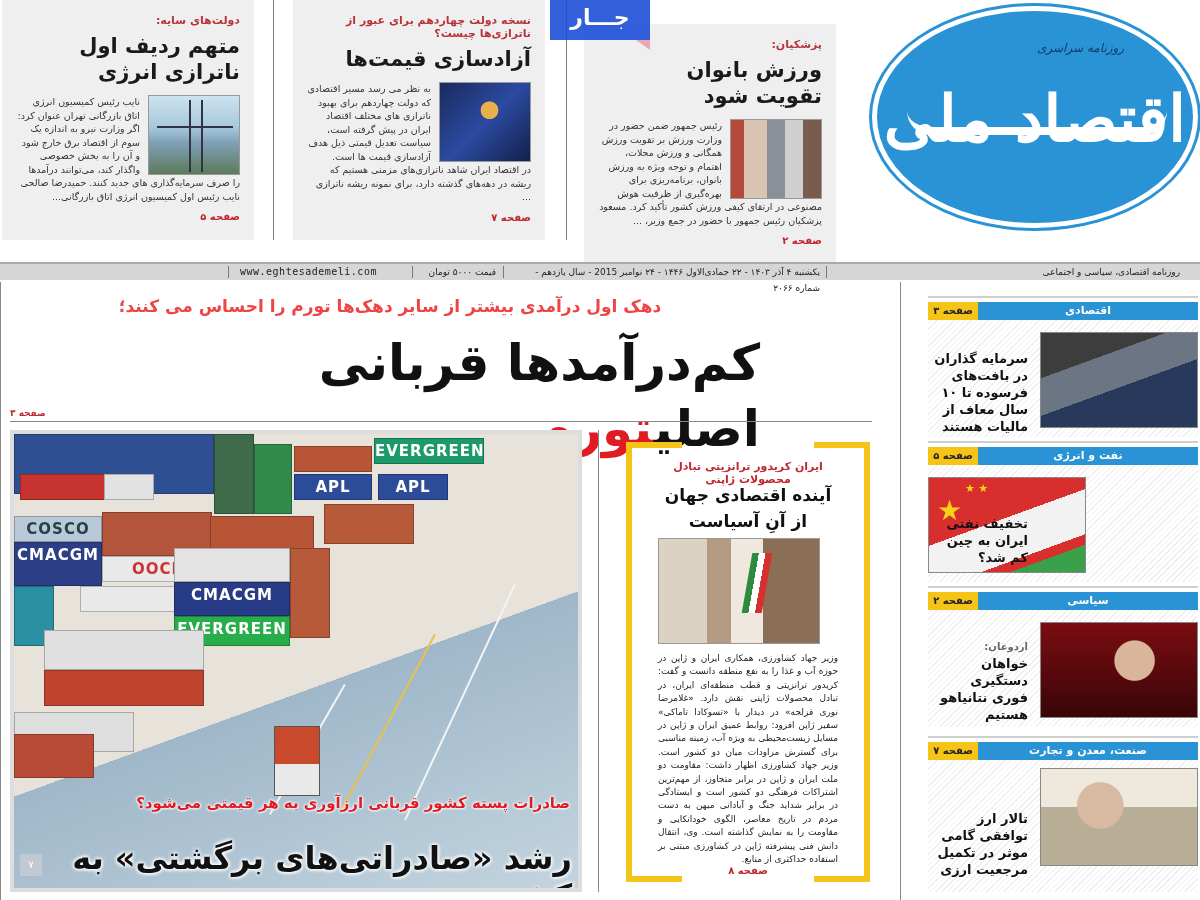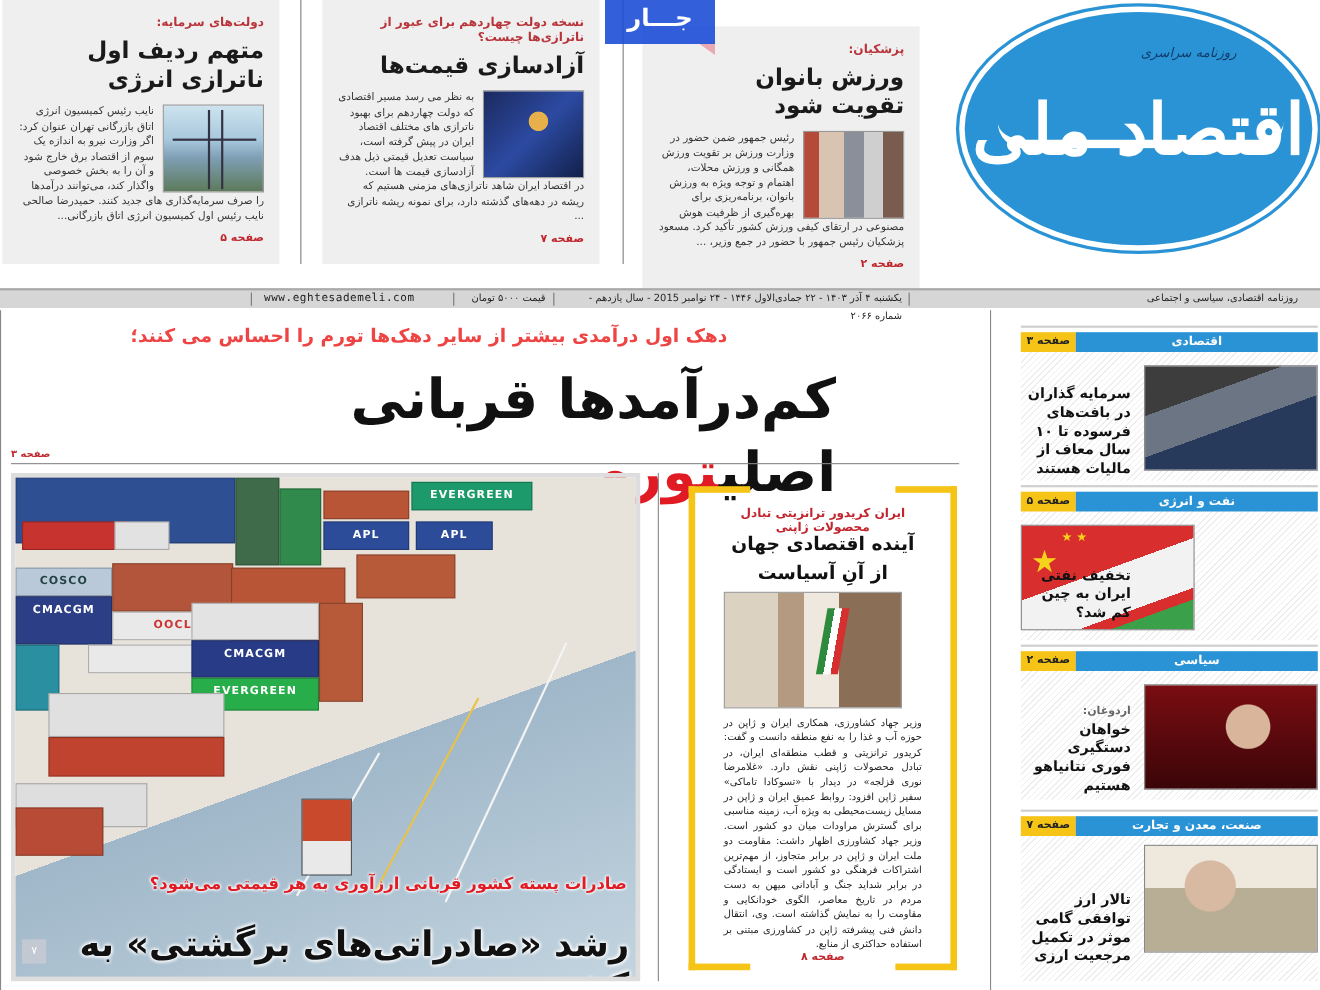--- a/index.html
+++ b/index.html
@@ -47,21 +47,21 @@
   .headline { position: absolute; left: 120px; top: 330px; width: 640px; text-align: right; direction: rtl; font-size: 50px; font-weight: bold; color: #111; line-height: 66px; letter-spacing: -1px; }
   .headline .red { color: #e01b24; }
   .hl-page { position: absolute; left: 10px; top: 408px; font-size: 9px; color: #c0262d; font-weight: bold; }
   .hl-rule { position: absolute; left: 10px; top: 421px; width: 862px; height: 1px; background: #888; }
 
   
   .photo { position: absolute; left: 10px; top: 430px; width: 572px; height: 462px; border: 4px solid #ddd; overflow: hidden;
     background:
       linear-gradient(160deg, transparent 55%, #9fb7c9 55%, #c3d4df 100%),
       linear-gradient(180deg, #e7e3da 0%, #e7e3da 100%); }
-  .cont { position: absolute; height: 26px; border: 1px solid rgba(0,0,0,0.25); font-size: 10px; font-weight: bold; color: #fff; text-align: center; line-height: 24px; letter-spacing: 1px; }
+  .cont { position: absolute; height: 26px; border: 1px solid rgba(0,0,0,0.25); font-size: 15px; font-weight: bold; color: #fff; text-align: center; line-height: 24px; letter-spacing: 1px; }
   .road-line { position: absolute; width: 2px; background: #f4f4f4; transform-origin: top left; }
   .truck { position: absolute; left: 260px; top: 292px; width: 46px; height: 70px; background: linear-gradient(180deg,#c8492c 0 55%,#e9e9e9 55%); border: 1px solid #555; }
   .photo-kicker { position: absolute; right: 8px; top: 360px; direction: rtl; font-size: 15px; font-weight: bold; color: #e01b24; text-shadow: 0 0 3px #fff, 0 0 3px #fff, 0 0 3px #fff; }
   .photo-title { position: absolute; right: 6px; top: 405px; direction: rtl; font-size: 32px; font-weight: bold; color: #111; text-shadow: 0 0 4px #fff, 0 0 4px #fff, 0 0 4px #fff; }
   .photo-page { position: absolute; left: 6px; top: 420px; width: 22px; height: 22px; background: #c3c9d3; color: #fff; font-size: 10px; text-align: center; line-height: 22px; }
 
   .col-sep { position: absolute; left: 598px; top: 430px; width: 1px; height: 462px; background: #888; }
 
   
   .yel-box { position: absolute; left: 626px; top: 442px; width: 244px; height: 440px; }
@@ -90,21 +90,21 @@
   .p-flags { background: linear-gradient(160deg,#d92e2e 0 45%,#f2f2f2 45% 75%,#d92e2e 75% 82%,#3aa049 82%); position: relative; }
   .p-flags::before { content: "★"; position: absolute; left: 8px; top: 16px; color: #f6d31b; font-size: 28px; }
   .p-flags::after { content: "★ ★"; position: absolute; left: 36px; top: 4px; color: #f6d31b; font-size: 11px; }
   .p-erdogan { background: radial-gradient(circle at 60% 40%,#d9b59c 0 18%,transparent 19%), linear-gradient(180deg,#7a0d12 0%,#3a0508 100%); }
   .p-minister { background: radial-gradient(circle at 38% 38%,#d8b9a2 0 20%,transparent 21%), linear-gradient(180deg,#efe9dd 0 40%,#b8ad95 40%); }
 </style>
 </head>
 <body>
 
 <div class="top-box rtl" style="left:2px; width:252px;">
-  <div class="kicker">دولت‌های سرمایه:</div>
+  <div class="kicker">دولت‌های سایه:</div>
   <div class="teaser-title">
     <div>متهم ردیف اول</div>
     <div>ناترازی انرژی</div>
   </div>
   <div class="teaser-body">
     <div class="teaser-img img-power"></div>
     <div>نایب رئیس کمیسیون انرژی اتاق بازرگانی تهران عنوان کرد: اگر وزارت نیرو به اندازه یک سوم از اقتصاد برق خارج شود و آن را به بخش خصوصی واگذار کند، می‌توانند درآمدها</div>
   </div>
   <div class="teaser-more">را صرف سرمایه‌گذاری های جدید کنند. حمیدرضا صالحی نایب رئیس اول کمیسیون انرژی اتاق بازرگانی...</div>
   <div class="page-ref">صفحه ۵</div>

